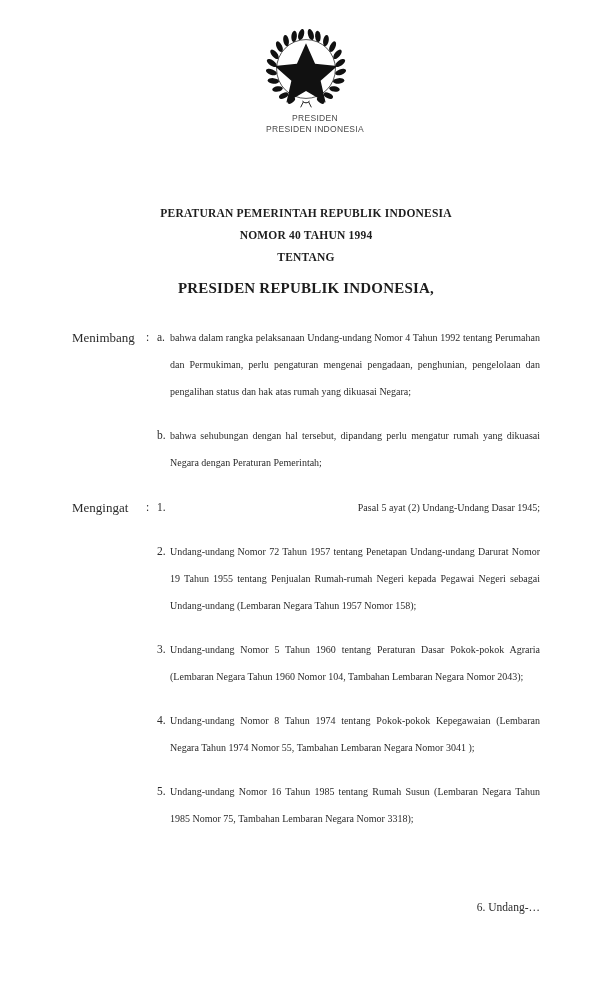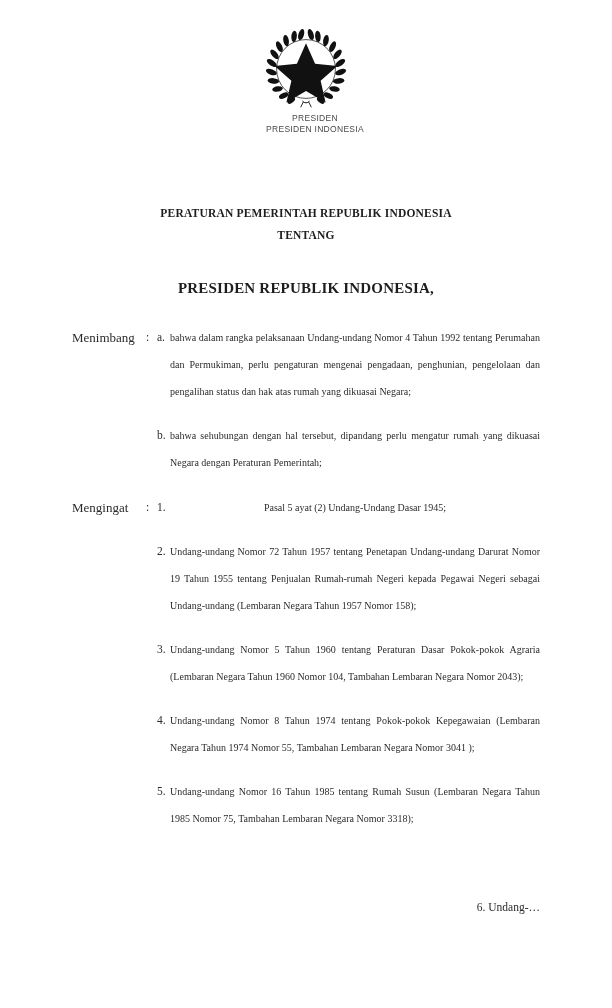--- a/index.html
+++ b/index.html
@@ -120,21 +120,21 @@
     line-height: 27px;
   }
   .item-text {
     flex: 1 1 auto;
     font-size: 10px;
     line-height: 27px;
     text-align: justify;
     text-justify: inter-word;
     hyphens: none;
   }
-  .item-text.no-justify { text-align: center; }
+  .item-text.no-justify { text-align: right; }
 
   #menimbang-block { top: 324px; }
   #mengingat-block { top: 494px; }
 
   
   .catchword {
     position: absolute;
     left: 72px;
     width: 468px;
     top: 897px;
@@ -240,20 +240,21 @@
       </svg>
     </div>
     <div class="emblem-caption">
       <div>PRESIDEN</div>
       <div>PRESIDEN INDONESIA</div>
     </div>
   </div>
 
   <div class="doc-heading">
     <div>PERATURAN PEMERINTAH REPUBLIK INDONESIA</div>
+    <div>NOMOR 40 TAHUN 1994</div>
     <div>TENTANG</div>
   </div>
 
   <div class="president-line">PRESIDEN REPUBLIK INDONESIA,</div>
 
   <div class="clause" id="menimbang-block">
     <div class="clause-row">
       <div class="clause-label">Menimbang</div>
       <div class="clause-colon">:</div>
       <div class="clause-items">

